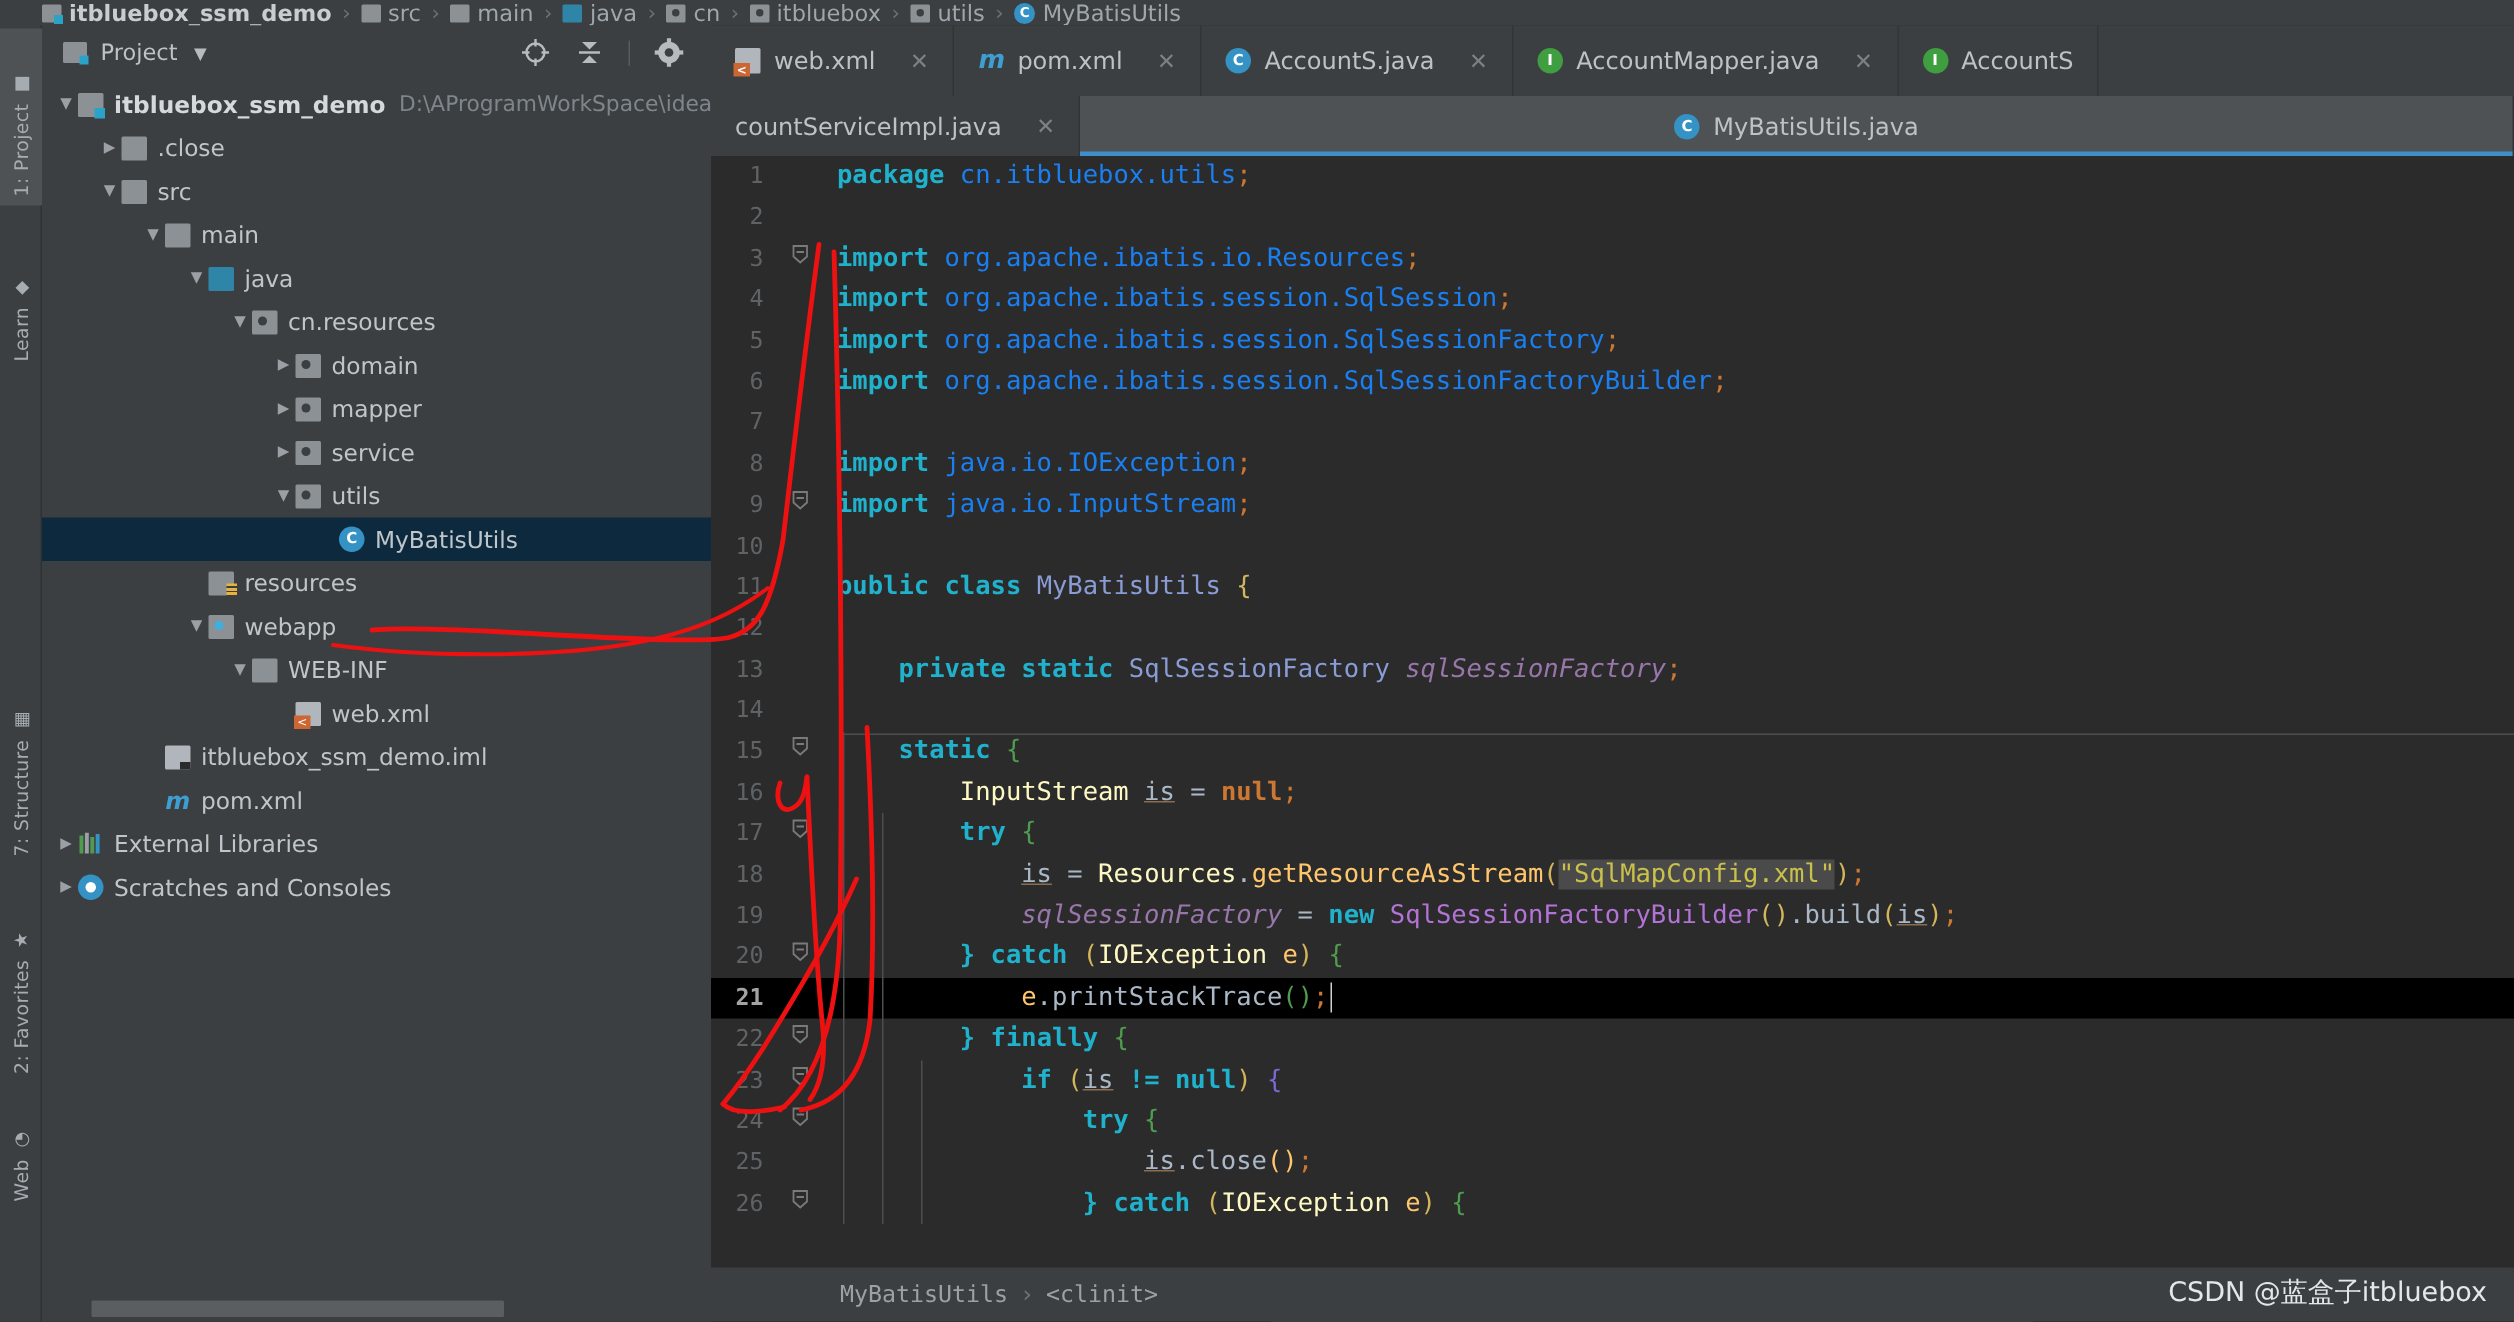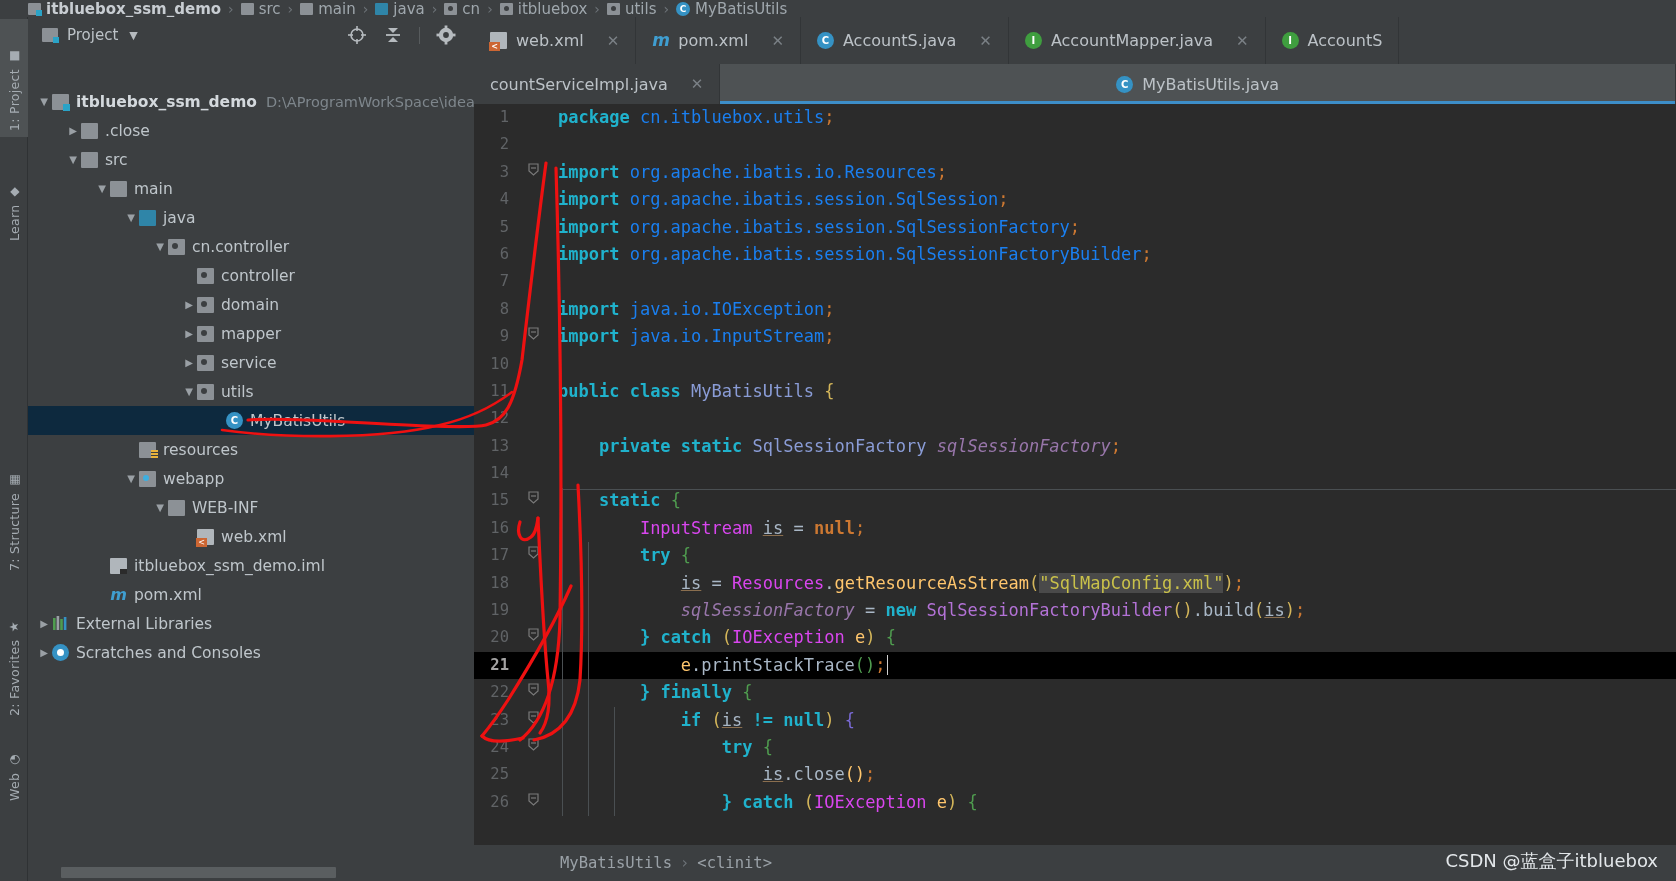--- a/index.html
+++ b/index.html
@@ -41,21 +41,21 @@
     font-size: 12.5px; color: #a5acb2; letter-spacing: .3px;
     display: flex; align-items: center; justify-content: flex-start;
     gap: 6px; padding: 6px 0;
   }
   .vtab.active { background: #4e5254; }
   .vtab .gl { transform: rotate(90deg); font-size: 12px; }
 
   
   #project-panel {
     position: absolute; left: 28px; top: 17px; width: 474px; height: 864px;
-    background: #3c3f41; display: flex; flex-direction: column; gap: 32px;
+    background: #3c3f41; display: flex; flex-direction: column;
   }
   #project-toolbar {
     height: 36px; display: flex; align-items: center; padding: 0 10px 0 14px; flex: none;
   }
   #project-toolbar .title { font-size: 15px; color: #bcc2c7; margin-left: 9px; }
   .tb-icons { margin-left: auto; display: flex; align-items: center; gap: 16px; }
   .tb-ic { width: 20px; height: 20px; color: #b6bbbf; display:flex; align-items:center; justify-content:center; }
   .vsep { width:1px; height:17px; background:#575b5d; }
 
   #tree { flex: 1; overflow: hidden; position: relative; padding-top: 2px; }
@@ -144,21 +144,21 @@
   .fld { color:#9876aa; font-style:italic; }
   .strhl { color:#c9c14a; background:#4a4a4a; }
   .mth { color:#ffc66d; }
   .stat { color:#ffc66d; }
   .semi { color:#cc7832; }
   .loc { color:#a9b7c6; text-decoration: underline; text-decoration-color:#8a6e4e; }
   .teal { color:#20b2cc; font-weight:bold; }
   .pink { color:#b372d6; }
   .green { color:#4f9c4f; }
   .yel { color:#d4b65a; }
-  .blu { color:#d946ef; }
+  .blu { color:#fef9c3; }
   .vio { color:#7a6ad6; }
 
   .indent-guide { position:absolute; width:1px; background:#4a4f52; }
 
   #status-bar {
     position:absolute; left:474px; bottom:0; width:1202px; height:36px;
     background:#3c3f41; display:flex; align-items:center; padding-left:86px;
     font-size:15.5px; color:#9aa1a7; font-family:"DejaVu Sans Mono","Liberation Mono",monospace;
   }
   #status-bar .sep { margin: 0 8px; color:#6d7378; }
@@ -303,26 +303,21 @@
           <span class="rlabel">main</span>
         </div>
         <div class="row" style="padding-left: 95px;">
           <span class="arrow">▼</span>
           <span class="fic folder java"></span>
           <span class="rlabel">java</span>
         </div>
         <div class="row" style="padding-left: 124px;">
           <span class="arrow">▼</span>
           <span class="fic pkg"></span>
-          <span class="rlabel">cn.controller</span>
-        </div>
-        <div class="row" style="padding-left: 153px;">
-          <span class="arrow none">▶</span>
-          <span class="fic pkg"></span>
-          <span class="rlabel">controller</span>
+          <span class="rlabel">cn.resources</span>
         </div>
         <div class="row" style="padding-left: 153px;">
           <span class="arrow">▶</span>
           <span class="fic pkg"></span>
           <span class="rlabel">domain</span>
         </div>
         <div class="row" style="padding-left: 153px;">
           <span class="arrow">▶</span>
           <span class="fic pkg"></span>
           <span class="rlabel">mapper</span>

